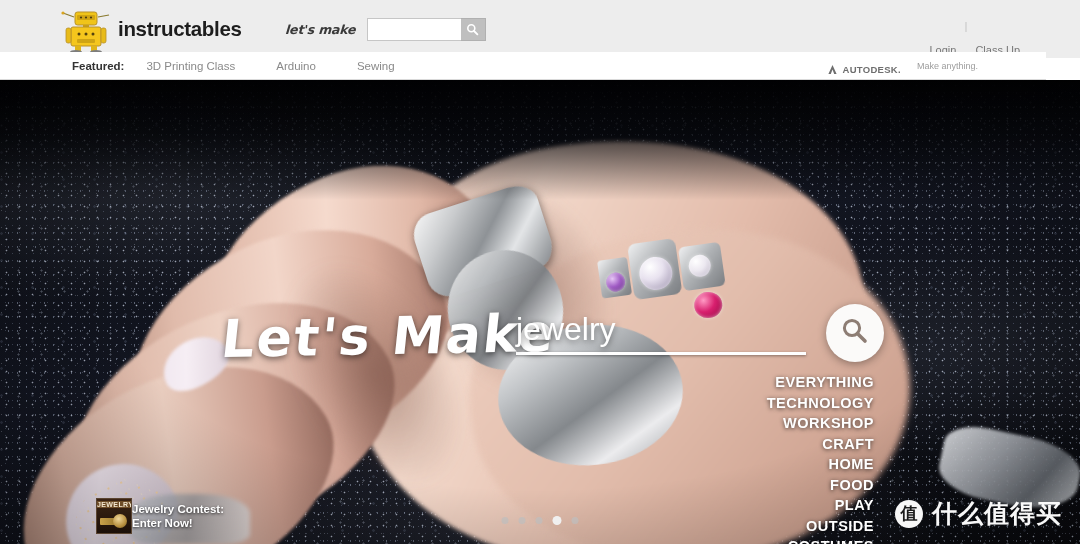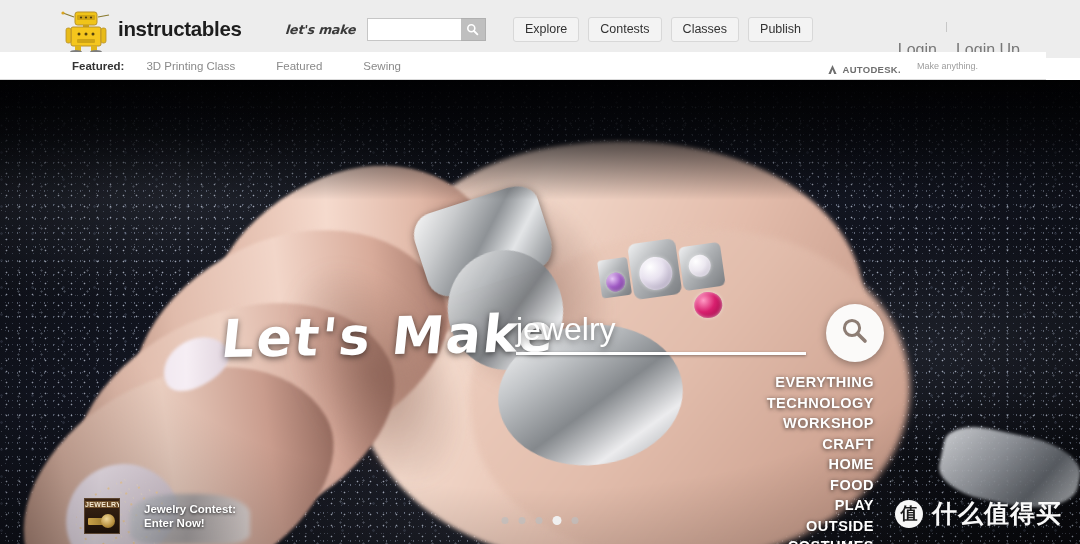--- a/index.html
+++ b/index.html
@@ -53,21 +53,21 @@
     height: 25px; padding: 0 11px;
     background: #f3f3f3; border: 1px solid #d8d8d8; border-radius: 3px;
     font-size: 12.5px; color: #333; display: flex; align-items: center;
     cursor: pointer; font-family: "Liberation Sans", sans-serif;
   }
 
   .account {
     position: absolute; right: 60px; top: 0; height: 52px;
     display: flex; align-items: center; gap: 8px;
   }
-  .acct-link { font-size: 16px; color: #777; cursor: pointer; margin-top: 48px; }
+  .acct-link { font-size: 11px; color: #777; cursor: pointer; margin-top: 48px; }
   .acct-sep { color: #c4c4c4; font-size: 11.5px; }
 
   
   .featuredbar {
     position: absolute; top: 52px; left: 0;
     width: 1046px; height: 28px;
     background: #fff;
     display: flex; align-items: center;
     border-bottom: 1px solid #d9d9d9;
   }
@@ -323,22 +323,22 @@
   }
   .cat-item {
     font-size: 14.5px; font-weight: bold; color: #ffffff;
     letter-spacing: 0.5px; cursor: pointer; line-height: 17.5px;
     text-shadow: 0 1px 4px rgba(0,0,0,.7);
     text-align: center;
   }
 
   
   .contest {
-    position: absolute; left: 84px; bottom: 10px;
-    display: flex; align-items: center; gap: 24px; cursor: pointer;
+    position: absolute; left: 96px; bottom: 10px;
+    display: flex; align-items: center; gap: 0; cursor: pointer;
   }
   .contest-thumb {
     width: 36px; height: 36px; flex: none;
     background: linear-gradient(180deg, #3b2414 0%, #1c1008 100%);
     border: 1px solid #5a4430;
     position: relative; overflow: hidden;
   }
   .ct-band {
     position: absolute; left: 0; top: 2px; width: 100%;
     text-align: center; font-size: 7px; font-weight: bold;
@@ -437,39 +437,33 @@
           <span>
             <svg width="13" height="13" viewBox="0 0 13 13">
               <circle cx="5.3" cy="5.3" r="3.5" fill="none" stroke="#fff" stroke-width="1.6"></circle>
               <line x1="8" y1="8" x2="11.4" y2="11.4" stroke="#fff" stroke-width="1.8" stroke-linecap="round"></line>
             </svg>
           </span>
         </div>
       </div>
     </div>
 
-    <div class="navbtns">
-      <div class="navbtn">Explore</div>
-      <div class="navbtn">Contests</div>
-      <div class="navbtn">Classes</div>
-      <div class="navbtn">Publish</div>
-    </div>
 
     <div class="account">
       <span class="acct-link">Login</span>
       <span class="acct-sep">|</span>
-      <span class="acct-link">Login Up</span>
+      <span class="acct-link">Class Up</span>
     </div>
   </div>
 
   <div class="featuredbar">
     <span class="featured-label">Featured:</span>
     <div class="featured-links">
       <span class="featured-link">3D Printing Class</span>
-      <span class="featured-link">Featured</span>
+      <span class="featured-link">Arduino</span>
       <span class="featured-link">Sewing</span>
     </div>
     <div class="autodesk">
       <span class="ad-mark">
         <svg width="11" height="11" viewBox="0 0 11 11">
           <path d="M5.5 1 L9.6 10 L7.2 10 L5.5 5.6 L3.8 10 L1.4 10 Z" fill="#6e6e6e"></path>
         </svg>
       </span>
       <span class="ad-name">AUTODESK.</span>
       <span class="ad-tag">Make anything.</span>

